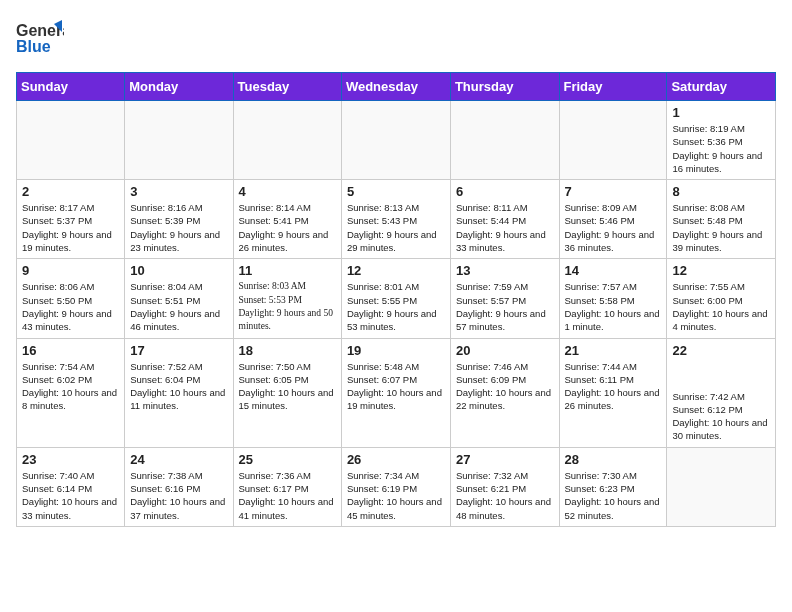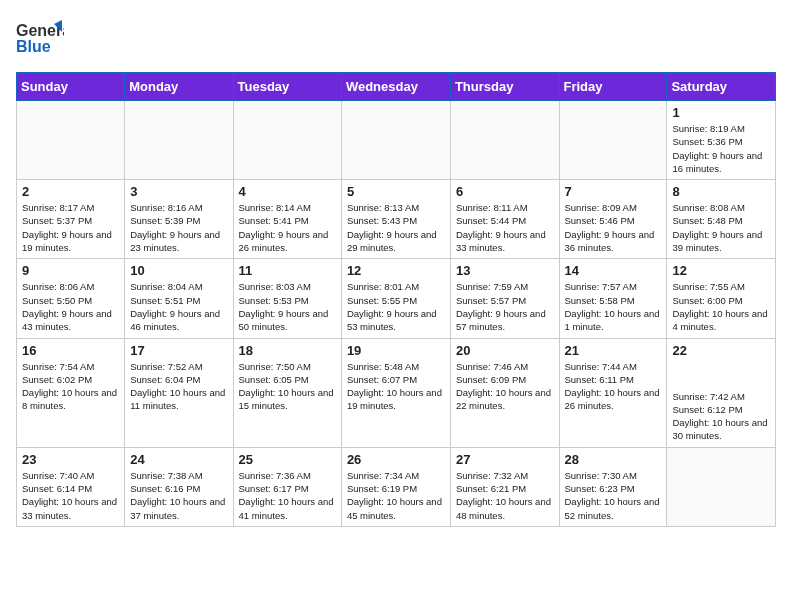--- a/index.html
+++ b/index.html
@@ -167,21 +167,21 @@
 Daylight: 9 hours and 43 minutes.</div>
         </td>
         <td>
           <span class="day-num">10</span>
           <div class="day-info" style="white-space: pre-line;">Sunrise: 8:04 AM
 Sunset: 5:51 PM
 Daylight: 9 hours and 46 minutes.</div>
         </td>
         <td>
           <span class="day-num">11</span>
-          <div class="day-info" style="white-space: pre-line;">Sunrise: 8:03 AM
+          <div class="day-info" style="white-space: pre-line; font-family: Liberation Serif, serif;">Sunrise: 8:03 AM
 Sunset: 5:53 PM
 Daylight: 9 hours and 50 minutes.</div>
         </td>
         <td>
           <span class="day-num">12</span>
           <div class="day-info" style="white-space: pre-line;">Sunrise: 8:01 AM
 Sunset: 5:55 PM
 Daylight: 9 hours and 53 minutes.</div>
         </td>
         <td>

